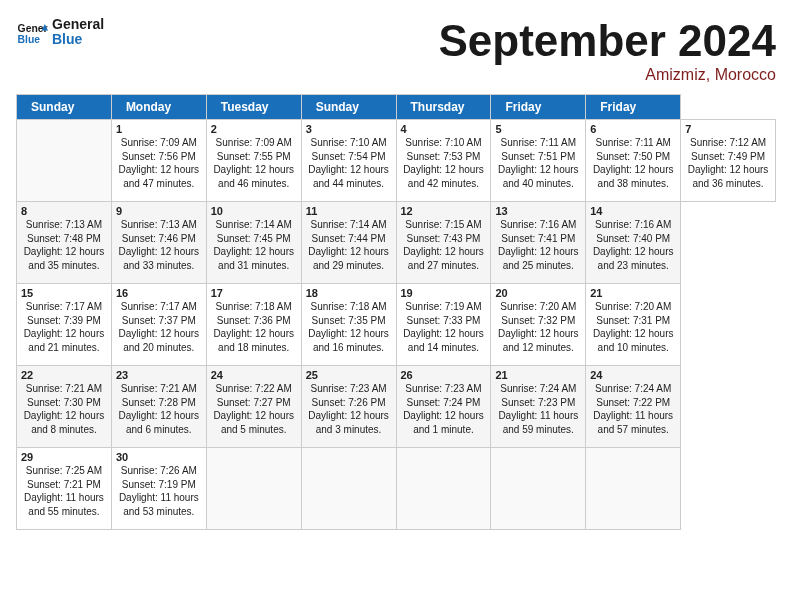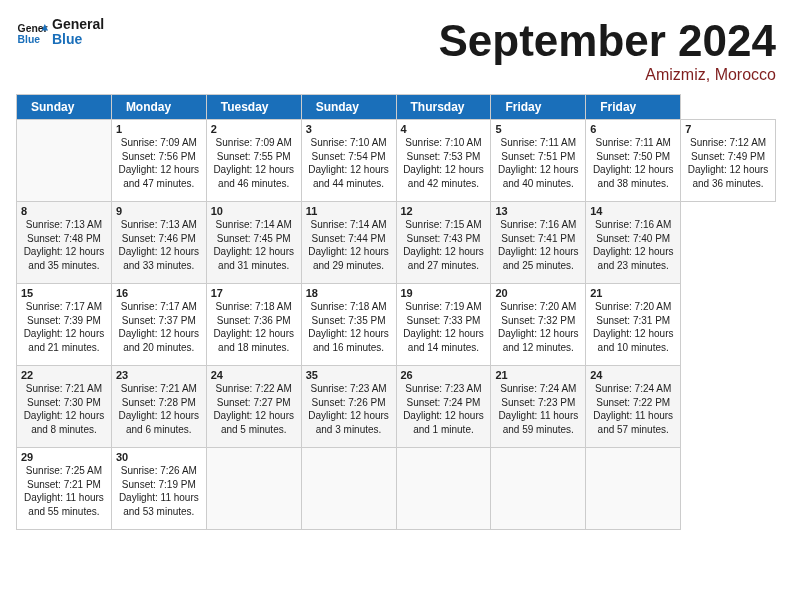--- a/index.html
+++ b/index.html
@@ -219,21 +219,21 @@
           </td>
           <td>
             <span class="day-num">23</span>
             <div class="cell-text">Sunrise: 7:21 AM<br>Sunset: 7:28 PM<br>Daylight: 12 hours and 6 minutes.</div>
           </td>
           <td>
             <span class="day-num">24</span>
             <div class="cell-text">Sunrise: 7:22 AM<br>Sunset: 7:27 PM<br>Daylight: 12 hours and 5 minutes.</div>
           </td>
           <td>
-            <span class="day-num">35</span>
+            <span class="day-num">25</span>
             <div class="cell-text">Sunrise: 7:23 AM<br>Sunset: 7:26 PM<br>Daylight: 12 hours and 3 minutes.</div>
           </td>
           <td>
             <span class="day-num">26</span>
             <div class="cell-text">Sunrise: 7:23 AM<br>Sunset: 7:24 PM<br>Daylight: 12 hours and 1 minute.</div>
           </td>
           <td>
             <span class="day-num">21</span>
             <div class="cell-text">Sunrise: 7:24 AM<br>Sunset: 7:23 PM<br>Daylight: 11 hours and 59 minutes.</div>
           </td>

